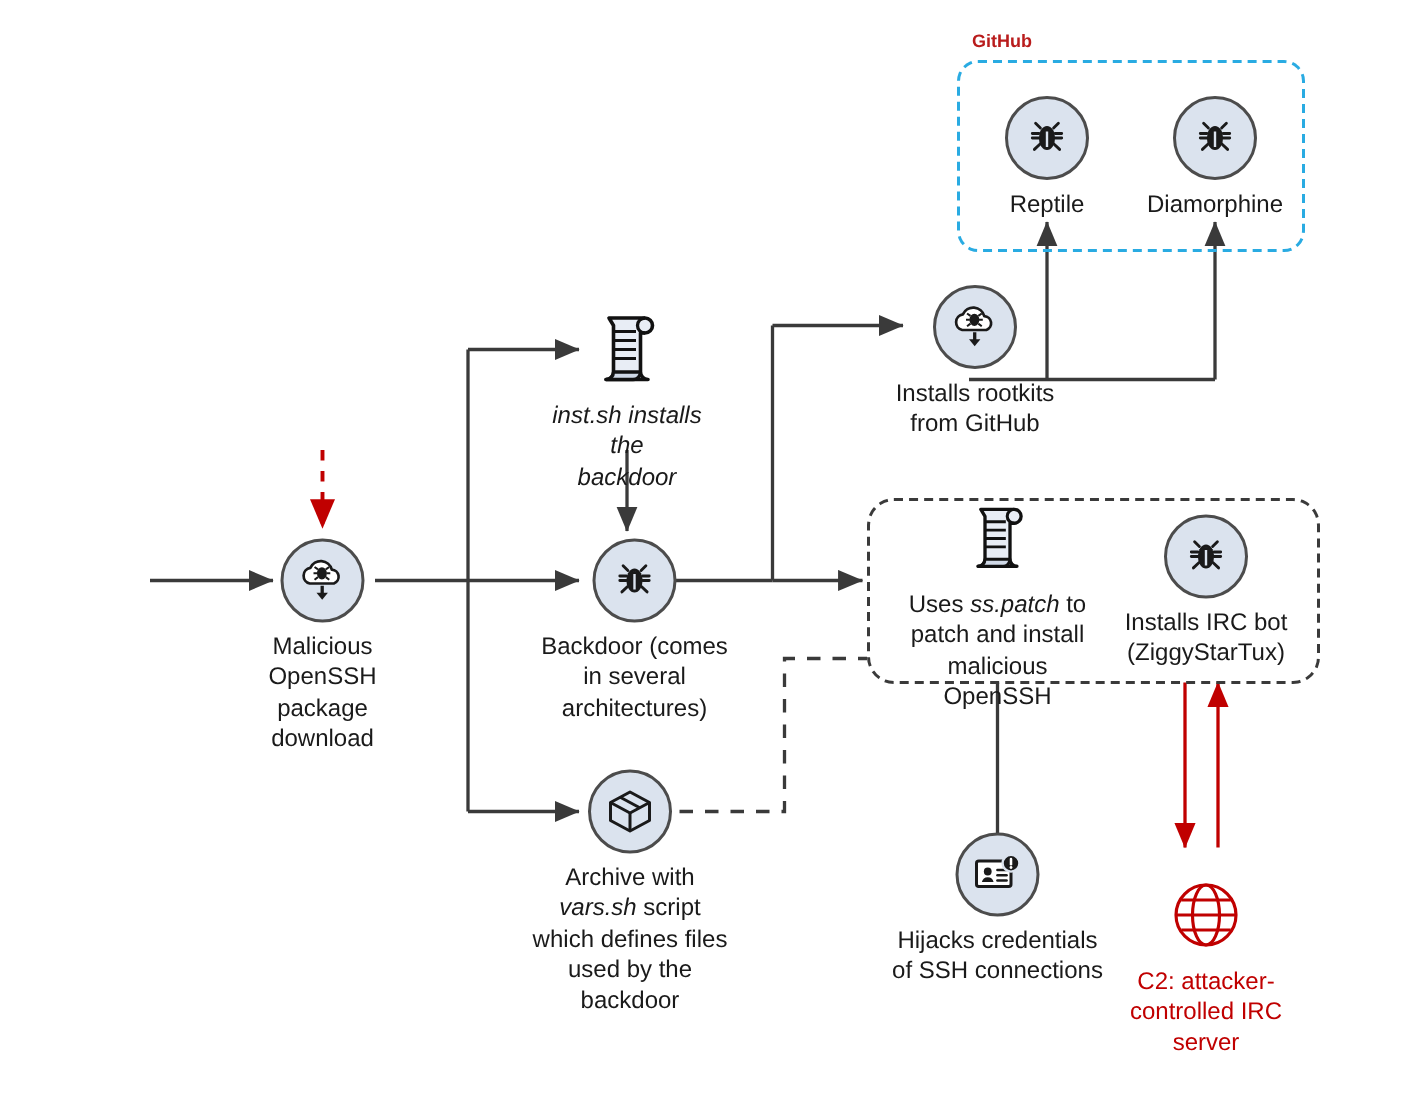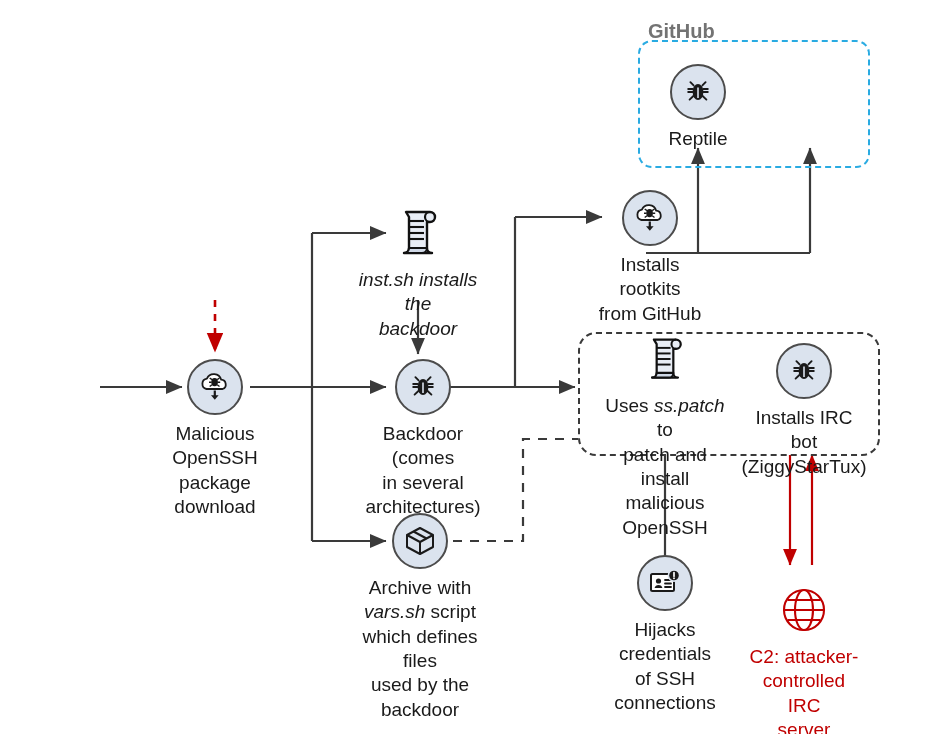--- a/index.html
+++ b/index.html
@@ -5,25 +5,25 @@
   html,body{margin:0;padding:0;background:#ffffff;}
   body{width:936px;height:734px;position:relative;overflow:hidden;
        font-family:"Liberation Sans","DejaVu Sans",sans-serif;color:#1a1a1a;}
   #canvas{position:absolute;inset:0;width:936px;height:734px;}
   svg.layer{position:absolute;left:0;top:0;width:936px;height:734px;}
   .node{position:absolute;display:flex;flex-direction:column;align-items:center;}
   .icon-circle{width:56px;height:56px;border-radius:50%;background:#dbe3ee;
                border:2px solid #4c4c4c;display:flex;align-items:center;justify-content:center;
                box-sizing:border-box;}
   .icon-plain{width:56px;height:56px;display:flex;align-items:center;justify-content:center;}
-  .label{margin-top:7px;text-align:center;font-size:19px;line-height:1.28;color:#1a1a1a;
+  .label{margin-top:7px;text-align:center;font-size:16px;line-height:1.28;color:#1a1a1a;
          white-space:pre-line;font-weight:400;}
   .label.red{color:#c00000;}
   .label.ital{font-style:italic;}
-  .gh-title{position:absolute;color:#737373;font-size:20px;font-weight:bold;}
+  .gh-title{position:absolute;color:#b91c1c;font-size:12px;font-weight:bold;}
   .dashbox{position:absolute;box-sizing:border-box;}
   .gh-box{border:2.5px dashed #29ABE2;border-radius:14px;}
   .gray-box{border:2px dashed #3a3a3a;border-radius:18px;}
   .em{font-style:italic;}
 </style>
 </head>
 <body>
 
 <div id="canvas">
 
@@ -182,20 +182,35 @@
                    M11.4 20 L7.6 23.6 M20.6 20 L24.4 23.6"></path>
         </g>
         <ellipse cx="16" cy="16" rx="5.4" ry="8" fill="#1a1a1a"></ellipse>
         <path d="M16 10 v12" stroke="#dbe3ee" stroke-width="1.6"></path>
         <path d="M11.2 11.6 a5.6 4 0 0 1 9.6 0 z" fill="#1a1a1a"></path>
       </svg>
     </div>
     <div class="label">Reptile</div>
   </div>
 
+  <div class="node" style="left:744px;top:64px;width:132px;">
+    <div class="icon-circle">
+      <svg width="32" height="32" viewBox="0 0 32 32">
+        <g stroke="#1a1a1a" stroke-width="1.9" fill="none" stroke-linecap="round">
+          <path d="M11.6 9.4 L8.4 6.2 M20.4 9.4 L23.6 6.2"></path>
+          <path d="M10.6 13 H6.2 M21.4 13 H25.8 M10.6 16 H6.2 M21.4 16 H25.8
+                   M11.4 20 L7.6 23.6 M20.6 20 L24.4 23.6"></path>
+        </g>
+        <ellipse cx="16" cy="16" rx="5.4" ry="8" fill="#1a1a1a"></ellipse>
+        <path d="M16 10 v12" stroke="#dbe3ee" stroke-width="1.6"></path>
+        <path d="M11.2 11.6 a5.6 4 0 0 1 9.6 0 z" fill="#1a1a1a"></path>
+      </svg>
+    </div>
+    <div class="label">Diamorphine</div>
+  </div>
 
   <div class="node" style="left:603px;top:331px;width:124px;">
     <div class="icon-plain">
       <svg width="48" height="50" viewBox="0 0 50 54">
         <path d="M13 6 h24 a5 5 0 0 1 0 10 h-3 v26 a5 5 0 0 0 5 5 h-28 a5 5 0 0 0 5-5 v-31 z" fill="#e8edf5" stroke="#111" stroke-width="2.4" stroke-linejoin="round"></path>
         <path d="M37 6 a5 5 0 0 0 0 10" fill="none" stroke="#111" stroke-width="2.2"></path>
         <path d="M11 47 a5 5 0 0 0 5-5 h18 a5 5 0 0 1-5 5 z" fill="#cfd8e6" stroke="#111" stroke-width="2.2" stroke-linejoin="round"></path>
         <g stroke="#111" stroke-width="2.1">
           <line x1="16" y1="15" x2="31" y2="15"></line>
           <line x1="16" y1="21" x2="31" y2="21"></line>

